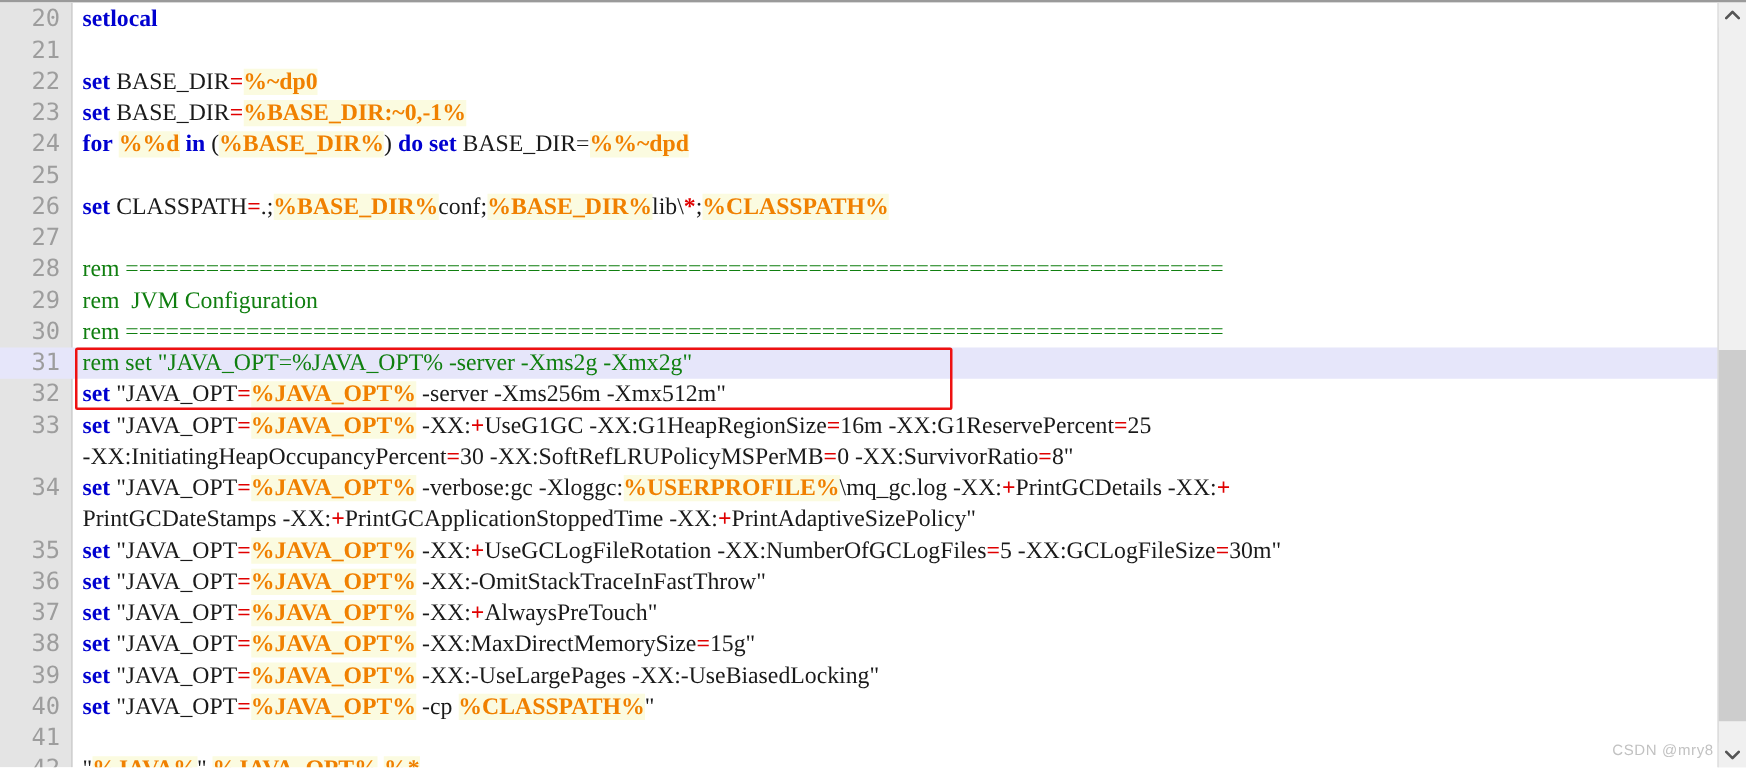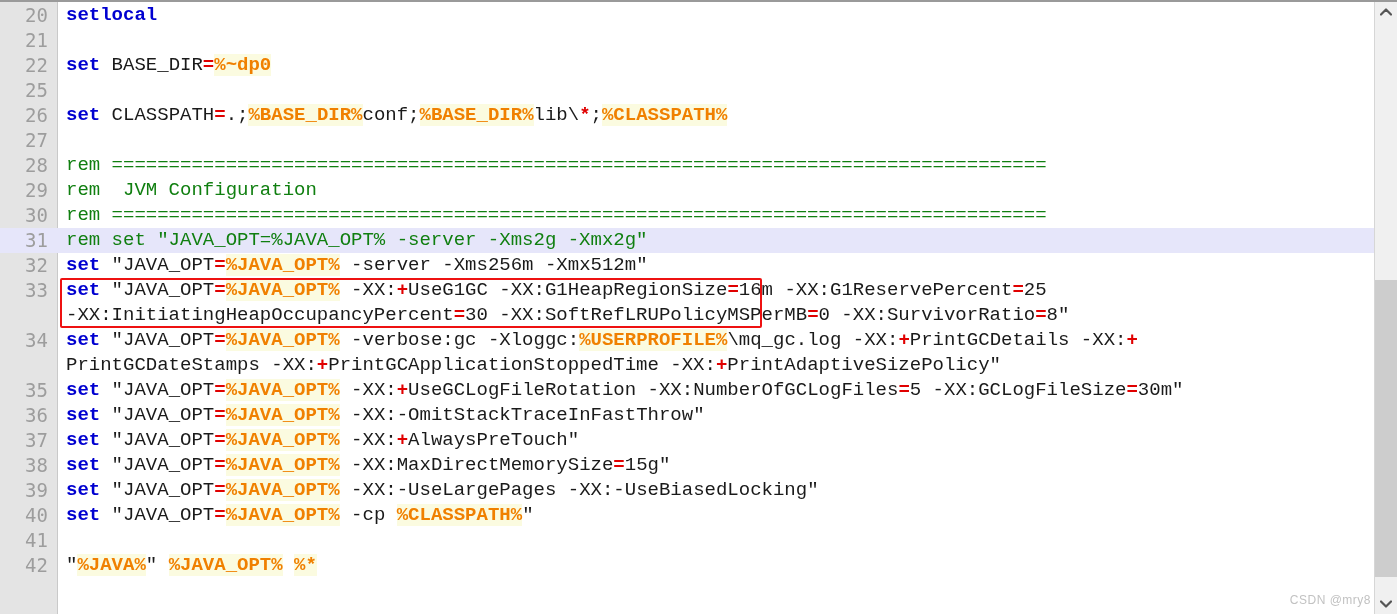--- a/index.html
+++ b/index.html
@@ -76,21 +76,21 @@
     user-select: none;
   }
 
   .code {
     flex: 1 1 auto;
     padding-left: 9px;
     font-size: 19px;
     line-height: 25px;
     white-space: pre;
     color: #1a1a1a;
-    font-family: Liberation Mono, monospace;
+    font-family: Liberation Serif, serif;
   }
   .code.wrap { white-space: pre-wrap; }
 
   
   .t-kw   { color: #0000d0; font-weight: bold; }          
   .t-cmt  { color: #107f10; }                             
   .t-var  { color: #f08000; font-weight: bold;
             background: #fbfbe0; margin-top: 30px; }                        
   .t-op   { color: #e00000; font-weight: bold; }          
   .t-pl   { color: #1a1a1a; }                             
@@ -167,20 +167,28 @@
           <div class="lnum">20</div>
           <div class="code"><span class="t-kw">setlocal</span></div>
         </div>
         <div class="row">
           <div class="lnum">21</div>
           <div class="code">&nbsp;</div>
         </div>
         <div class="row">
           <div class="lnum">22</div>
           <div class="code"><span class="t-kw">set</span><span class="t-pl"> BASE_DIR</span><span class="t-op">=</span><span class="t-var">%~dp0</span></div>
+        </div>
+        <div class="row">
+          <div class="lnum">23</div>
+          <div class="code"><span class="t-kw">set</span><span class="t-pl"> BASE_DIR</span><span class="t-op">=</span><span class="t-var">%BASE_DIR:~0,-1%</span></div>
+        </div>
+        <div class="row">
+          <div class="lnum">24</div>
+          <div class="code"><span class="t-kw">for</span><span class="t-pl"> </span><span class="t-var">%%d</span><span class="t-pl"> </span><span class="t-kw">in</span><span class="t-pl"> (</span><span class="t-var">%BASE_DIR%</span><span class="t-pl">) </span><span class="t-kw">do set</span><span class="t-pl"> BASE_DIR=</span><span class="t-var">%%~dpd</span></div>
         </div>
         <div class="row">
           <div class="lnum">25</div>
           <div class="code">&nbsp;</div>
         </div>
         <div class="row">
           <div class="lnum">26</div>
           <div class="code"><span class="t-kw">set</span><span class="t-pl"> CLASSPATH</span><span class="t-op">=</span><span class="t-pl">.;</span><span class="t-var">%BASE_DIR%</span><span class="t-pl">conf;</span><span class="t-var">%BASE_DIR%</span><span class="t-pl">lib\</span><span class="t-op">*</span><span class="t-pl">;</span><span class="t-var">%CLASSPATH%</span></div>
         </div>
         <div class="row">

